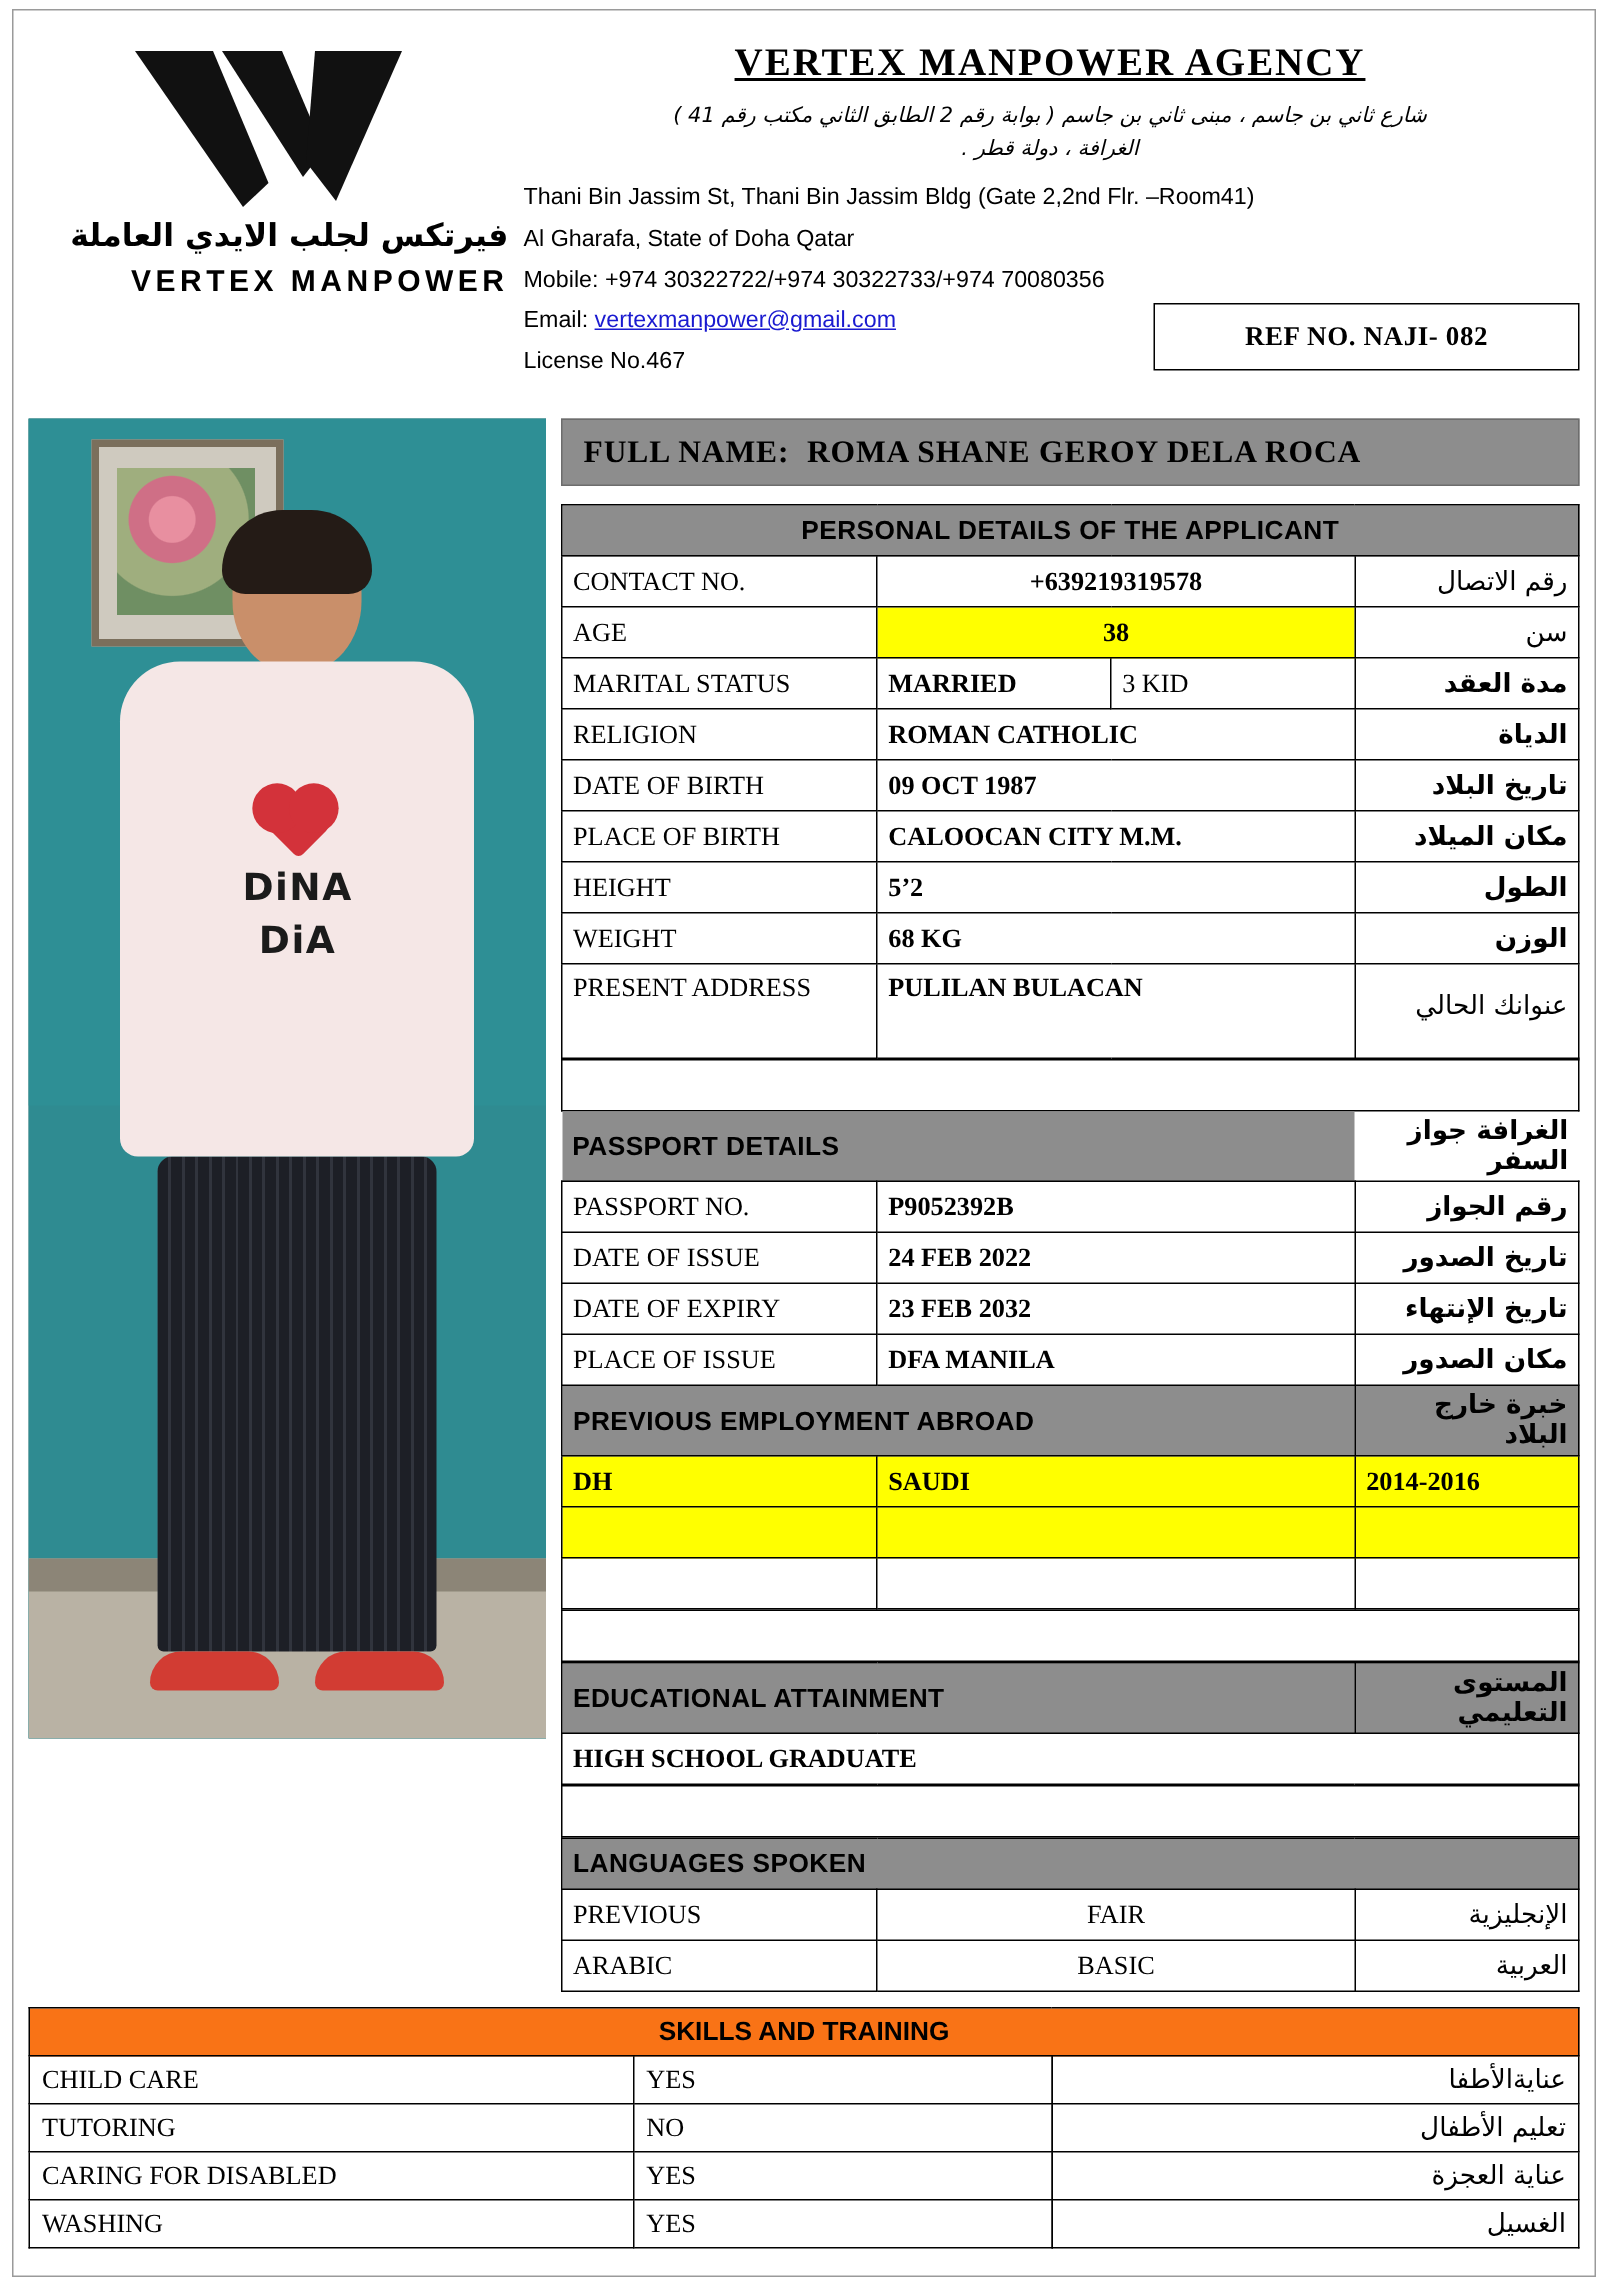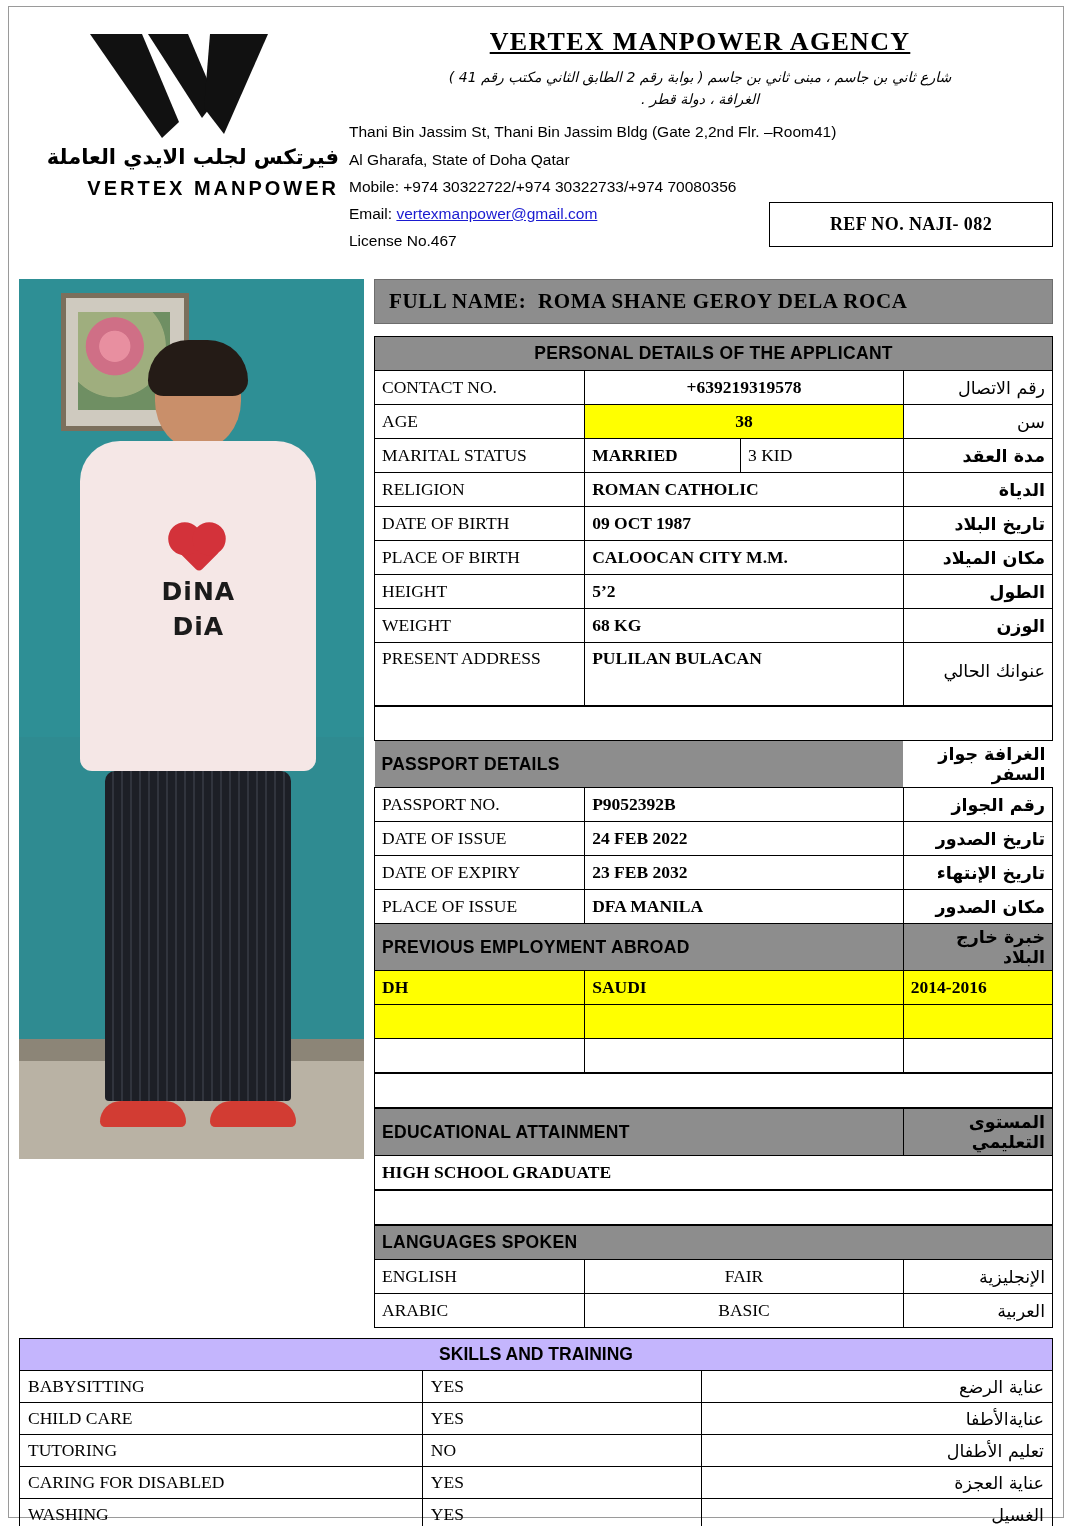--- a/index.html
+++ b/index.html
@@ -119,21 +119,21 @@
   .val { font-weight:bold; }
   .hl { background:#ffff00; }
   .center { text-align:center; }
   .spacer td { border:none; height:9px; padding:0; }
 
   
   .skills { padding:10px 10px 0 10px; }
   table.skills-tbl { width:100%; border-collapse:collapse; table-layout:fixed; }
   table.skills-tbl td { border:1px solid #000; padding:3px 8px; font-size:17.5px; height:25px; }
   .skills-head {
-    background:#c4b5fd; text-align:center; font-family:"Liberation Sans", serif;
+    background:#f97316; text-align:center; font-family:"Liberation Sans", serif;
     font-weight:bold; font-size:18.5px;
   }
 </style>
 </head>
 <body>
 
 <div class="page">
 
   <div class="header">
     <div class="logo-box">
@@ -361,21 +361,21 @@
         <colgroup>
             <col style="width:31%">
             <col style="width:47%">
             <col style="width:22%">
           </colgroup>
         <tbody>
           <tr>
             <td class="sect" colspan="3">LANGUAGES SPOKEN</td>
           </tr>
           <tr>
-            <td class="lbl">ENGLISH</td>
+            <td class="lbl">PREVIOUS</td>
             <td class="center">FAIR</td>
             <td class="ar ar-thin">الإنجليزية</td>
           </tr>
           <tr>
             <td class="lbl">ARABIC</td>
             <td class="center">BASIC</td>
             <td class="ar ar-thin">العربية</td>
           </tr>
         </tbody>
       </table>
@@ -389,26 +389,20 @@
           <col style="width:39%">
           <col style="width:27%">
           <col style="width:0%">
           <col style="width:34%">
         </colgroup>
       <tbody>
         <tr>
             <td class="skills-head" colspan="4">SKILLS AND TRAINING</td>
           </tr>
 
-        <tr>
-          <td>BABYSITTING</td>
-          <td>YES</td>
-          <td></td>
-          <td class="ar ar-thin">عناية الرضع</td>
-        </tr>
         <tr>
           <td>CHILD CARE</td>
           <td>YES</td>
           <td></td>
           <td class="ar ar-thin">عناية‌الأطفا</td>
         </tr>
         <tr>
           <td>TUTORING</td>
           <td>NO</td>
           <td></td>

